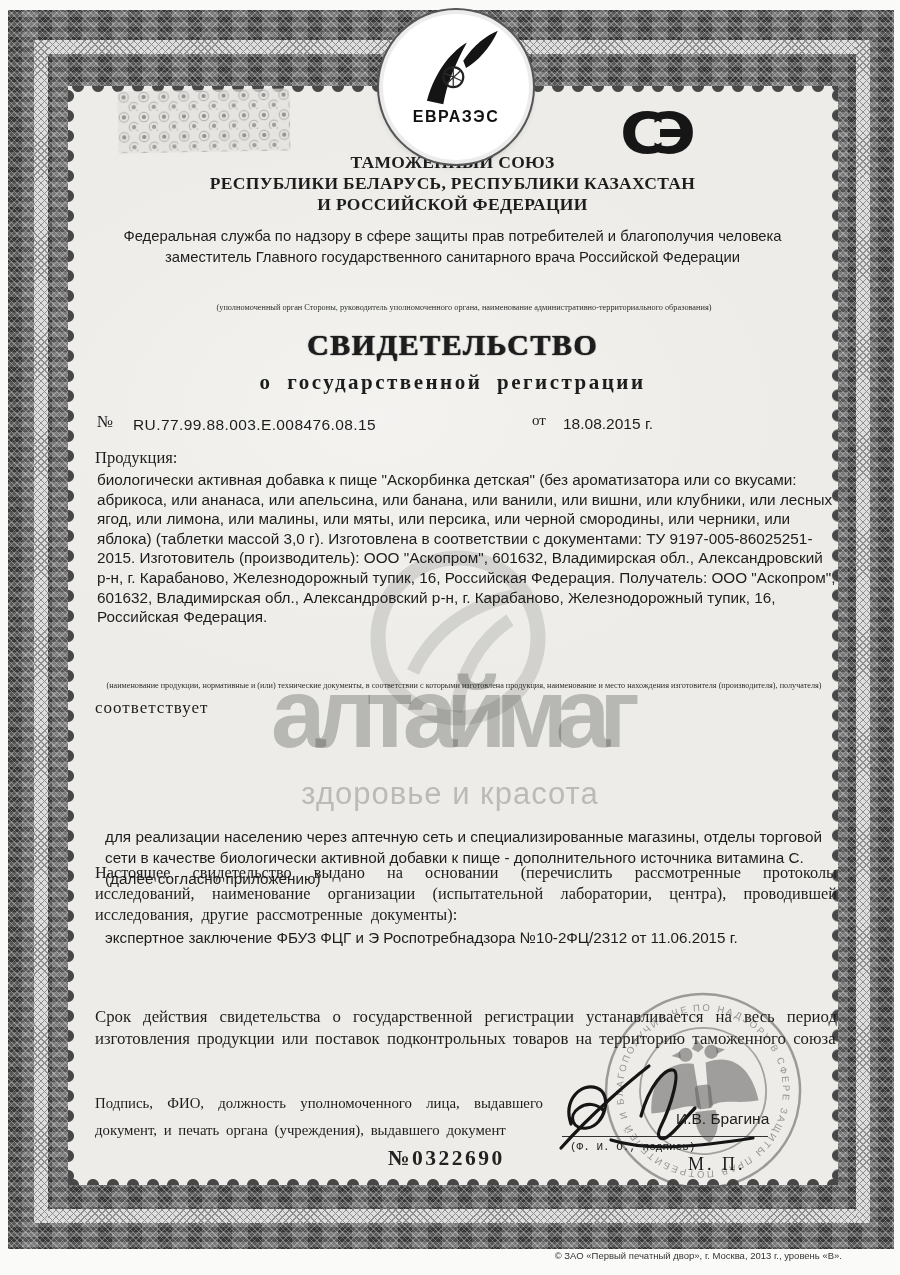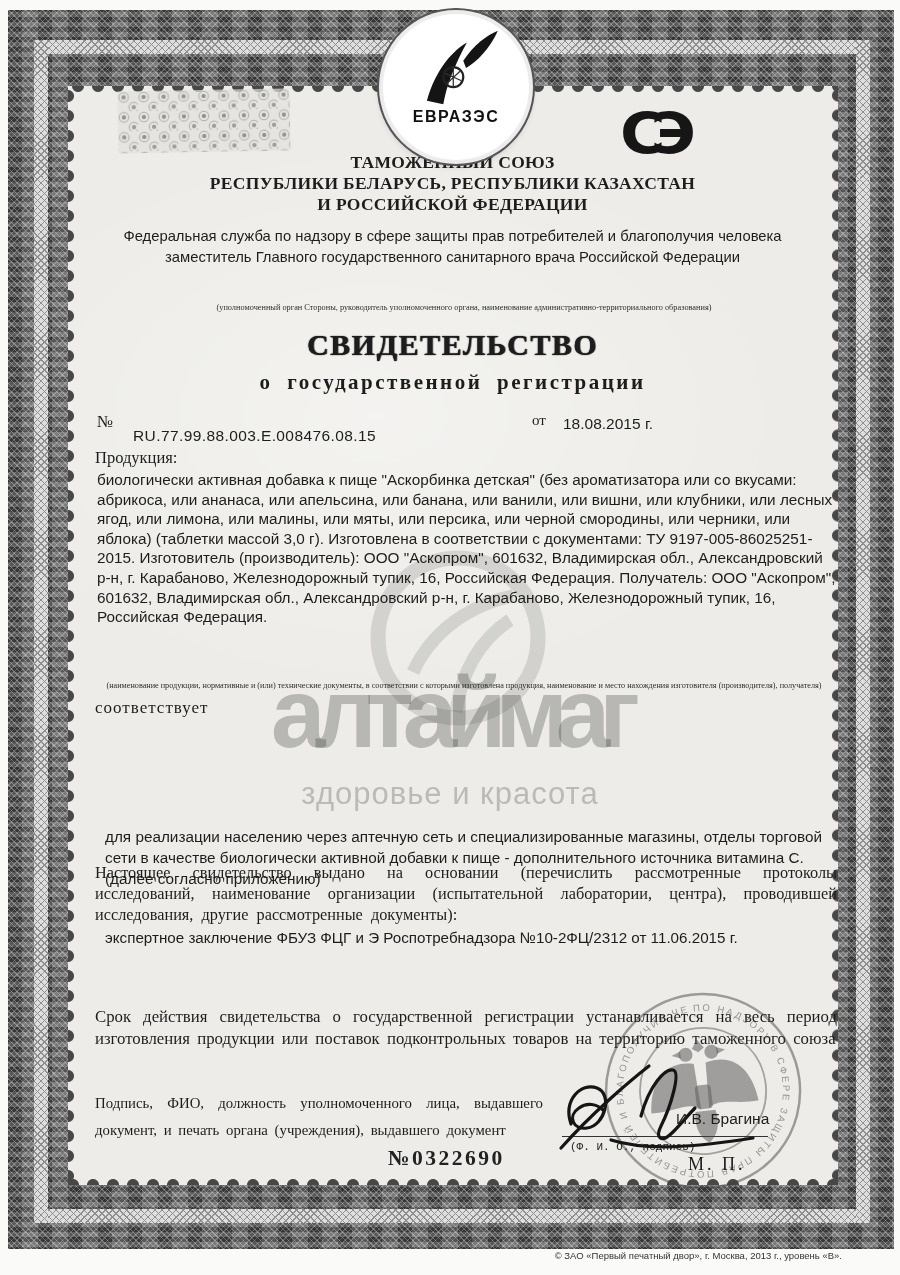--- a/index.html
+++ b/index.html
@@ -69,21 +69,21 @@
   .sans { font-family:"Liberation Sans", sans-serif; }
   .header-block { left:80px; width:745px; top:152px; font-weight:bold;
     font-size:17.5px; line-height:21px; letter-spacing:.3px; }
   .authority-block { left:80px; width:745px; top:226px; font-size:14.8px; line-height:20.5px; }
   .note-small { left:88px; width:752px; top:303px; font-size:8.3px; color:#2e2e2e; }
   .doc-title { left:80px; width:745px; top:328px; font-size:30px; font-weight:bold;
     letter-spacing:1.5px; text-shadow:0 0 1.2px #000, 1px 0 0 rgba(0,0,0,.4); }
   .doc-subtitle { left:80px; width:745px; top:370px; font-size:21px; font-weight:bold;
     letter-spacing:2.5px; word-spacing:7px; }
   .no-sign { left:97px; top:412px; font-size:17px; }
-  .no-value { left:133px; top:427px; font-size:15.5px; letter-spacing:.4px; }
+  .no-value { left:133px; top:416px; font-size:15.5px; letter-spacing:.4px; }
   .date-label { left:532px; top:412px; font-size:15px; }
   .date-value { left:563px; top:415px; font-size:15.5px; }
   .product-label { left:95px; top:448px; font-size:16.5px; }
   .product-text { left:97px; top:470px; width:742px; font-size:15.3px; line-height:19.6px; }
   .footnote { left:88px; width:752px; top:681px; font-size:8.2px; color:#2e2e2e; }
   .conform { left:95px; top:698px; font-size:17px; letter-spacing:1px; }
   .regs { left:110px; top:722px; font-size:15.5px; }
   .reg-para { left:95px; top:759px; width:742px; font-size:16.5px; line-height:21.5px;
     text-align:justify; word-spacing:5px; }
   .usage-wrap { left:105px; top:826px; width:736px; font-size:15.3px; line-height:21px; }

